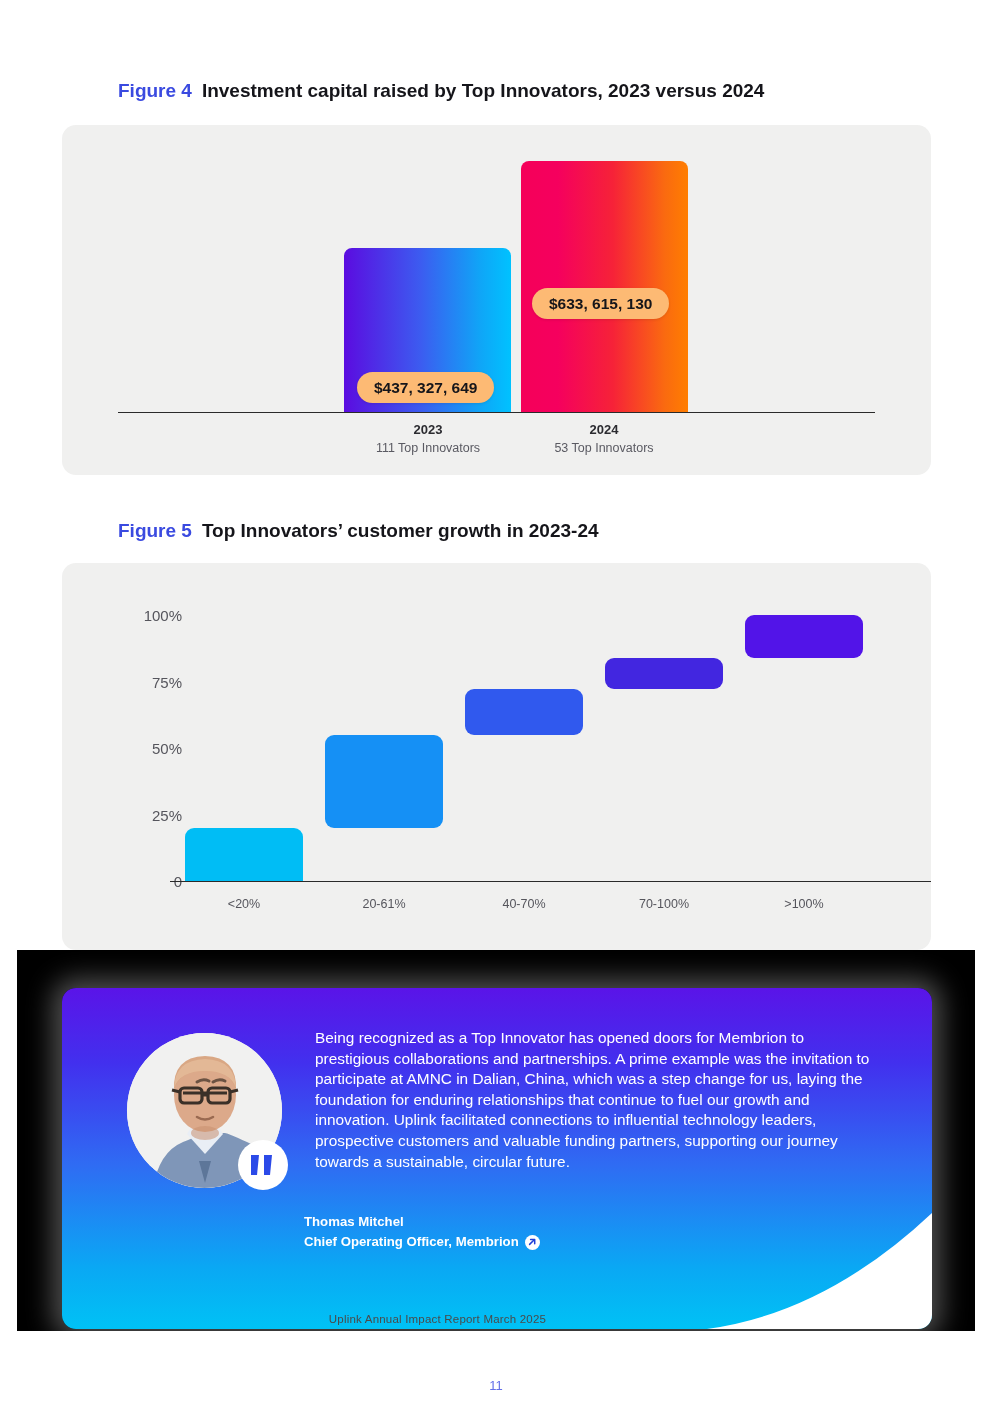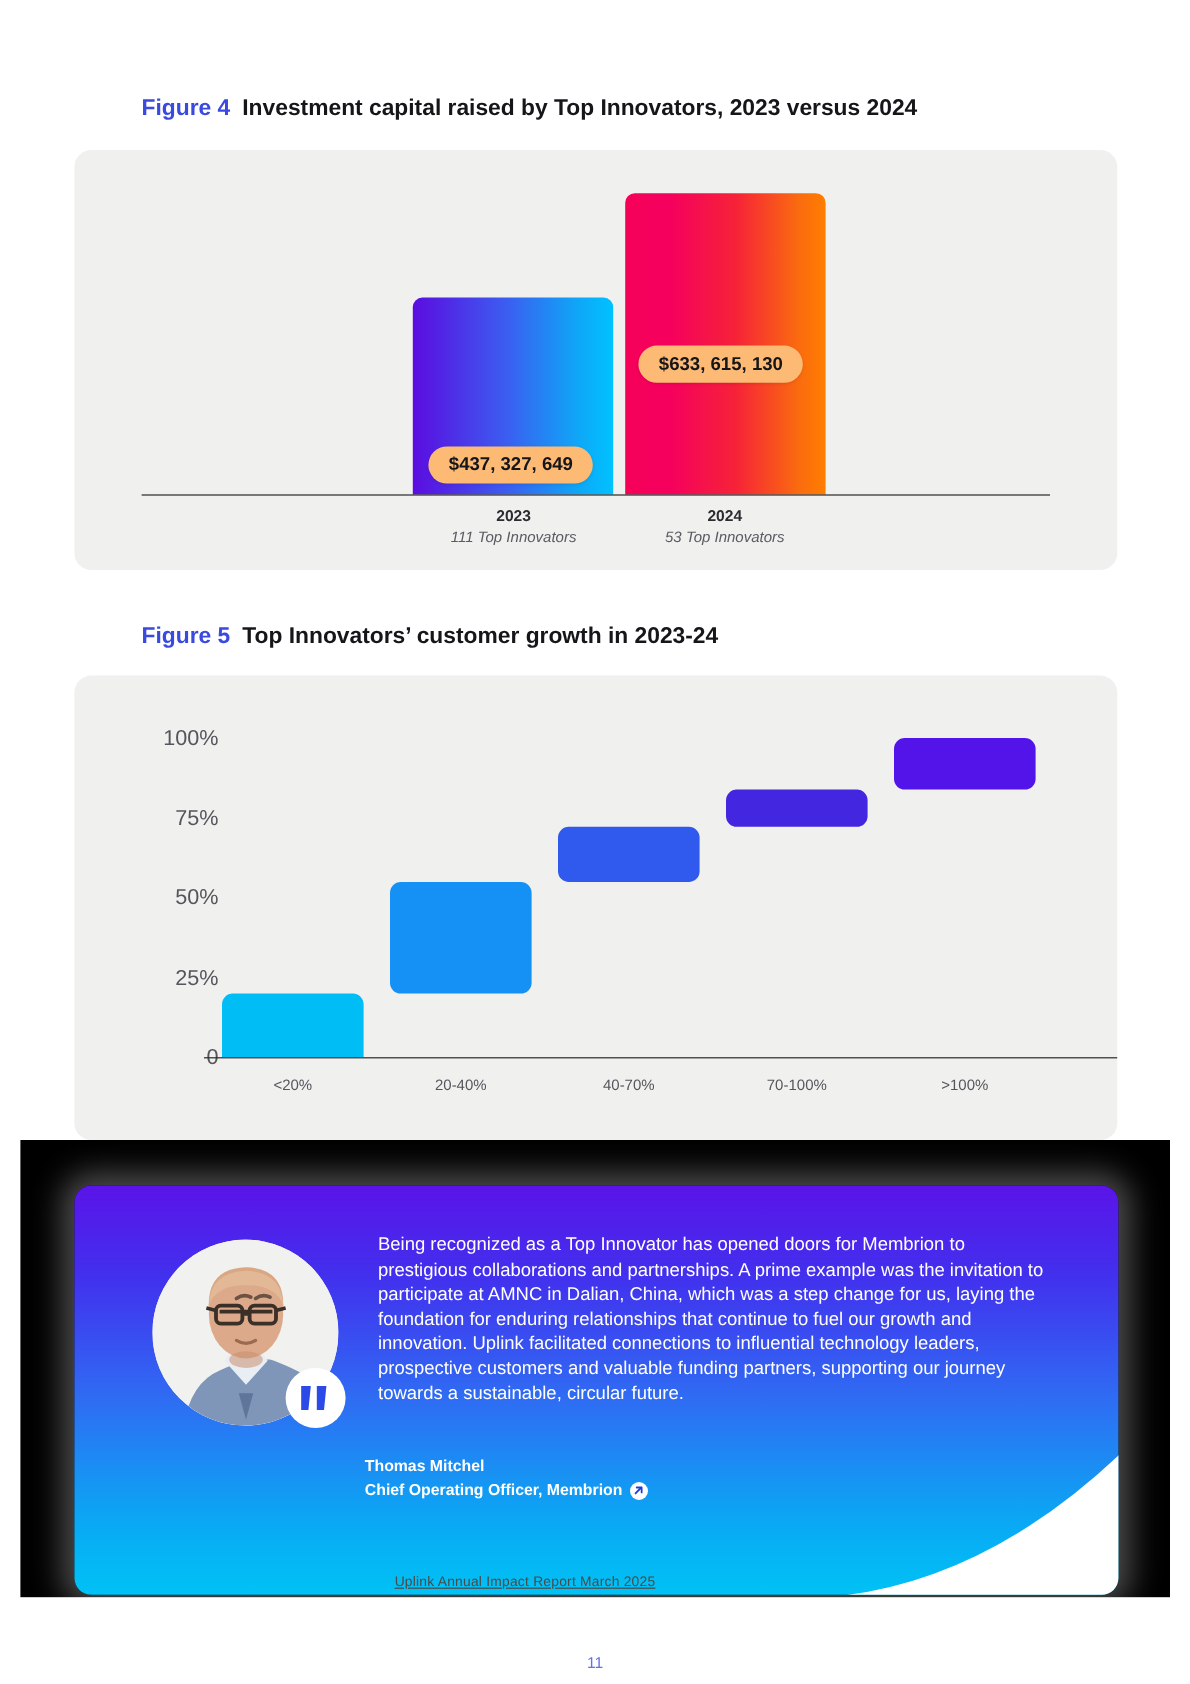--- a/index.html
+++ b/index.html
@@ -36,30 +36,30 @@
     position:absolute;background:#fdba74;border-radius:17px;
     height:31px;line-height:31px;padding:0 17px;
     font-size:15.5px;font-weight:bold;color:#15151a;white-space:nowrap;
     box-shadow:0 1px 3px rgba(0,0,0,.10);
   }
   #f4-pill-2023{left:295px;top:247px;}
   #f4-pill-2024{left:470px;top:163px;}
 
   .f4-xlab{position:absolute;width:230px;text-align:center;}
   .f4-xlab .yr{display:block;font-size:13px;font-weight:bold;color:#2b2b30;}
-  .f4-xlab .sub{display:block;font-size:12.5px;color:#5a5a62;margin-top:4px;font-style:italic;}
+  .f4-xlab .sub{display:block;font-size:12.5px;color:#5a5a62;margin-top:4px;}
   #f4-lab-2023{left:251px;top:297px;}
   #f4-lab-2024{left:427px;top:297px;}
 
   
   #fig5-head{left:118px;top:520px;}
   #fig5-panel{left:62px;top:563px;width:869px;height:387px;}
 
   .f5-ylab{position:absolute;right:0;width:60px;text-align:right;
-           font-size:18px;color:#55555c;transform:translateY(-50%);}
+           font-size:15px;color:#55555c;transform:translateY(-50%);}
   #f5-yaxis{position:absolute;left:60px;top:0;width:60px;height:100%;}
 
   #f5-baseline{position:absolute;left:108px;top:318px;width:761px;height:0;border-top:1.4px solid #2a2a2a;}
 
   .f5-bar{position:absolute;border-radius:9px;}
   .f5-xlab{position:absolute;width:160px;text-align:center;font-size:12.5px;color:#55555c;top:334px;}
 
   
   #quote-band{position:absolute;left:17px;top:950px;width:958px;height:381px;background:#000000;}
 
@@ -83,21 +83,21 @@
   #quote-text{
     position:absolute;left:253px;top:40px;width:563px;
     color:#ffffff;font-size:15.4px;line-height:20.6px;
   }
   #quote-attrib{position:absolute;left:242px;top:224px;width:563px;color:#ffffff;font-size:13.2px;font-weight:bold;line-height:20px;}
   #quote-role-row{display:flex;align-items:center;gap:6px;}
   #external-link-icon{width:15px;height:15px;border-radius:50%;background:#ffffff;display:inline-flex;align-items:center;justify-content:center;flex:none;}
 
   #footer-note{
     position:absolute;left:0;top:1313px;width:875px;text-align:center;
-    font-size:11.5px;color:#4a4a4a;letter-spacing:.2px;text-decoration:underline;
+    font-size:11.5px;color:#4a4a4a;letter-spacing:.2px;
   }
   #page-number{
     position:absolute;left:0;top:1338px;width:992px;text-align:center;
     font-size:13px;color:#6470e8;margin-top:40px;
   }
 </style>
 </head>
 <body>
 
 <div class="fig-head" id="fig4-head">
@@ -141,21 +141,21 @@
   <div id="f5-bars">
       <div class="f5-bar" style="left: 123px; width: 118px; top: 264.8px; height: 53.2px; background: rgb(0, 189, 245); border-radius: 9px 9px 0px 0px;"></div>
       <div class="f5-bar" style="left: 263px; width: 118px; top: 171.7px; height: 93.1px; background: rgb(21, 144, 245);"></div>
       <div class="f5-bar" style="left: 403px; width: 118px; top: 126.48px; height: 45.22px; background: rgb(48, 89, 238);"></div>
       <div class="f5-bar" style="left: 543px; width: 118px; top: 94.56px; height: 31.92px; background: rgb(66, 38, 224);"></div>
       <div class="f5-bar" style="left: 683px; width: 118px; top: 52px; height: 42.56px; background: rgb(82, 20, 232);"></div>
     </div>
   <div id="f5-baseline"></div>
   <div id="f5-xaxis">
       <div class="f5-xlab" style="left: 102px;">&lt;20%</div>
-      <div class="f5-xlab" style="left: 242px;">20-40%</div>
+      <div class="f5-xlab" style="left: 242px;">20-61%</div>
       <div class="f5-xlab" style="left: 382px;">40-70%</div>
       <div class="f5-xlab" style="left: 522px;">70-100%</div>
       <div class="f5-xlab" style="left: 662px;">&gt;100%</div>
     </div>
 </div>
 
 <div id="quote-band">
   <div id="quote-card">
 
     <div id="avatar-wrap">

